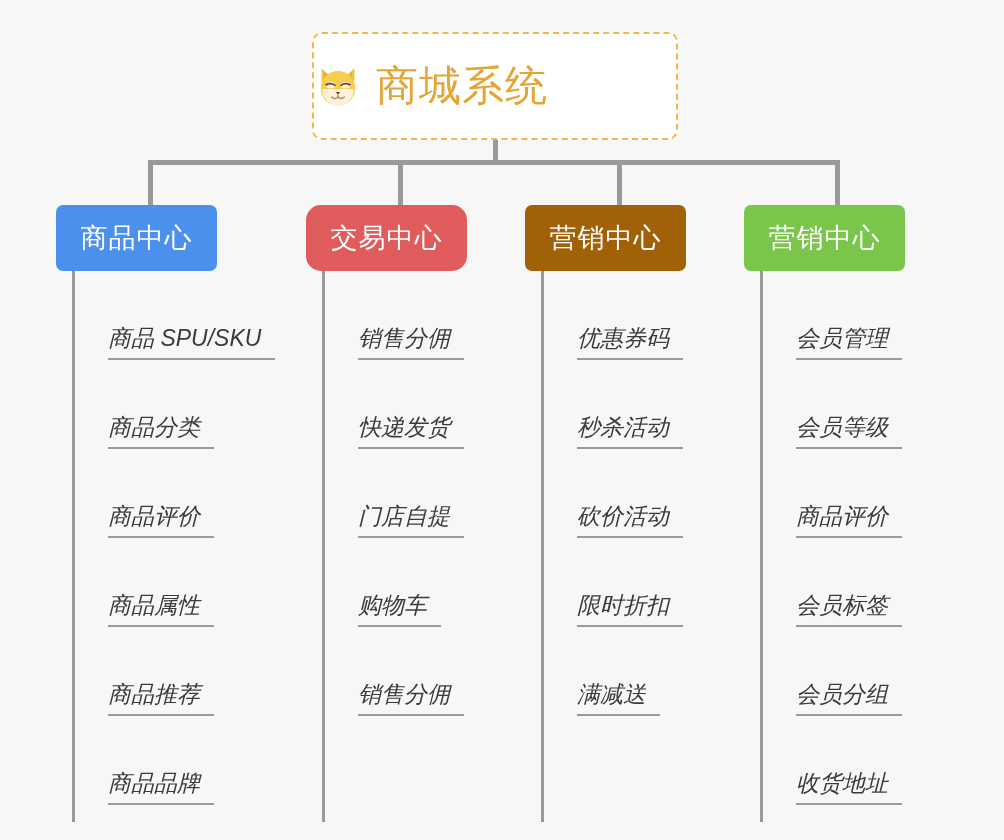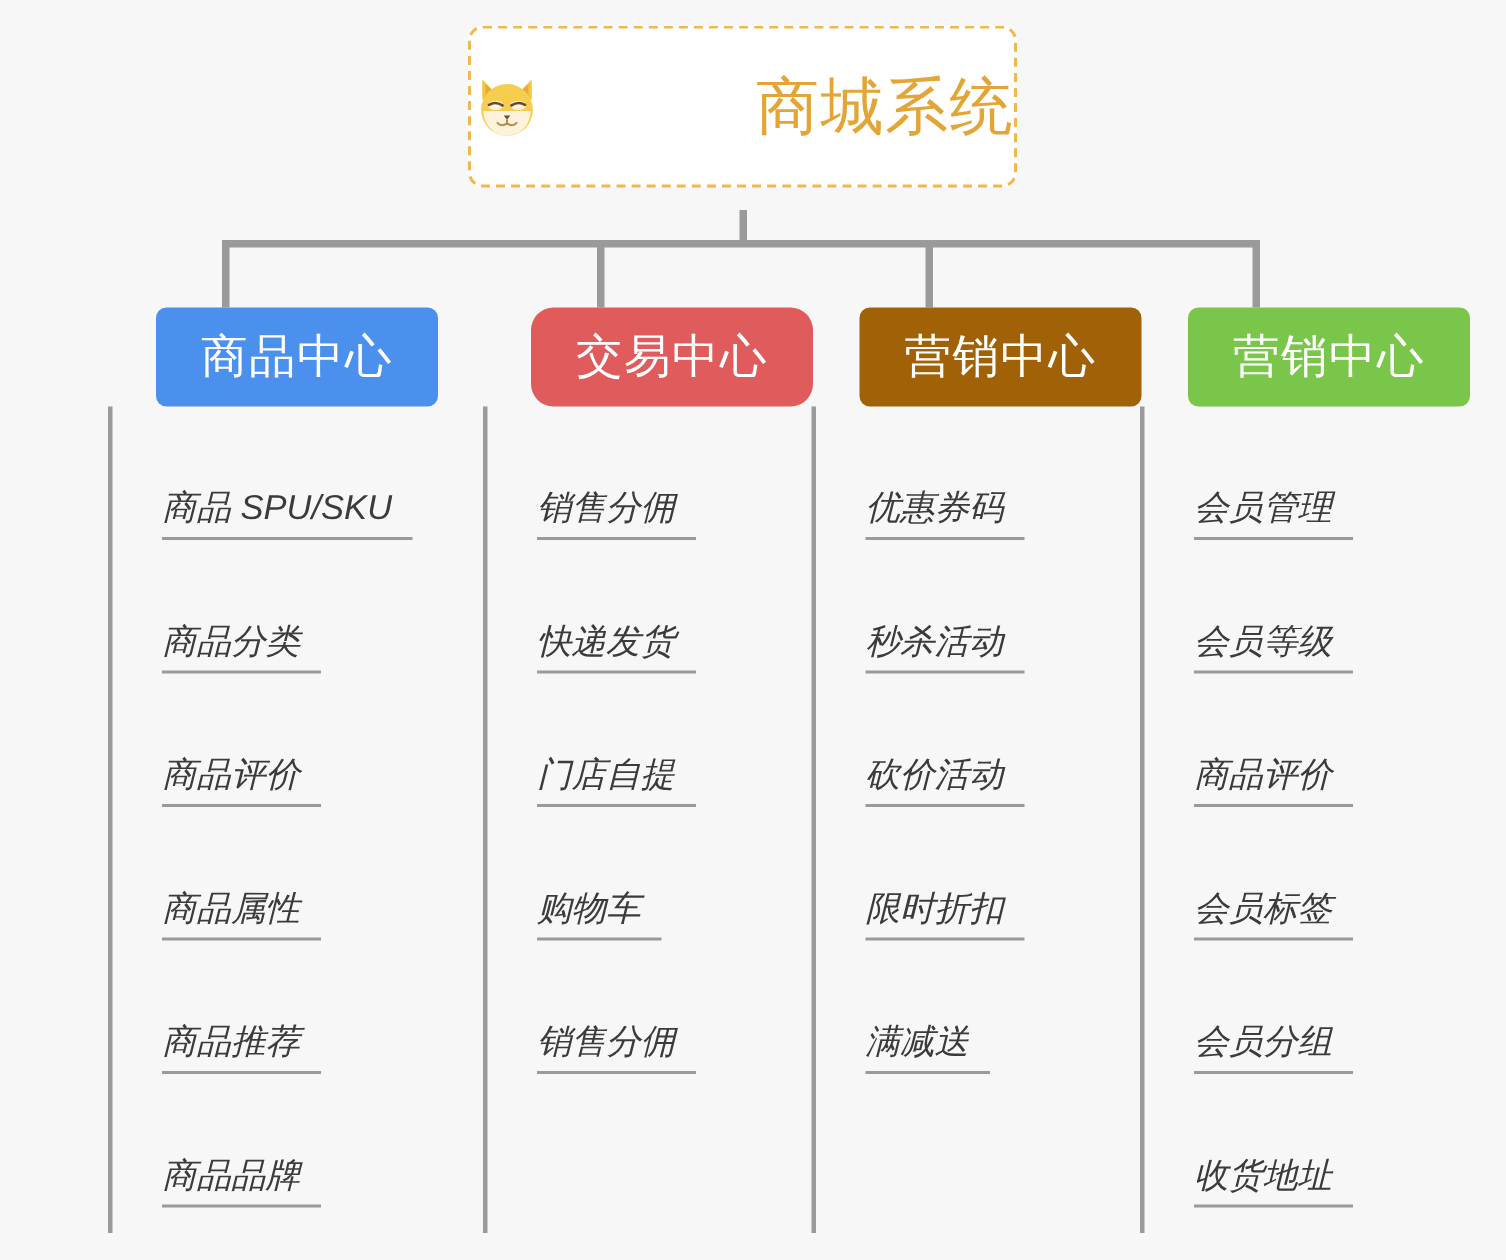--- a/index.html
+++ b/index.html
@@ -18,30 +18,30 @@
   #mindmap {
     position: relative;
     width: 1004px;
     height: 840px;
   }
 
   
   .root-card {
     position: absolute;
     left: 312px;
-    top: 17px;
+    top: 32px;
     width: 366px;
     height: 108px;
     box-sizing: border-box;
     background: #ffffff;
     border: 2px dashed #f2b84b;
     border-radius: 10px;
     display: flex;
     align-items: center;
-    justify-content: space-between;
+    justify-content: flex-start;
     gap: 14px;
   }
   .root-emoji {
     width: 48px;
     height: 48px;
     position: relative;
     flex: 0 0 auto;
   }
   .root-title {
     font-size: 42px;
@@ -71,32 +71,31 @@
   .conn-drop {
     top: 160px;
     width: 5px;
     height: 45px;
   }
 
   
   .col-header {
     position: absolute;
     top: 205px;
-    width: 188px;
+    width: 161px;
     height: 66px;
     box-sizing: border-box;
     border-radius: 7px;
     display: flex;
     align-items: center;
     justify-content: center;
     color: #ffffff;
-    font-size: 31px;
+    font-size: 27px;
     letter-spacing: 1px;
     white-space: nowrap;
-    margin-left: 48px;
   }
 
   
   .col-body {
     position: absolute;
     top: 271px;
     width: 250px;
   }
   .col-spine {
     position: absolute;

